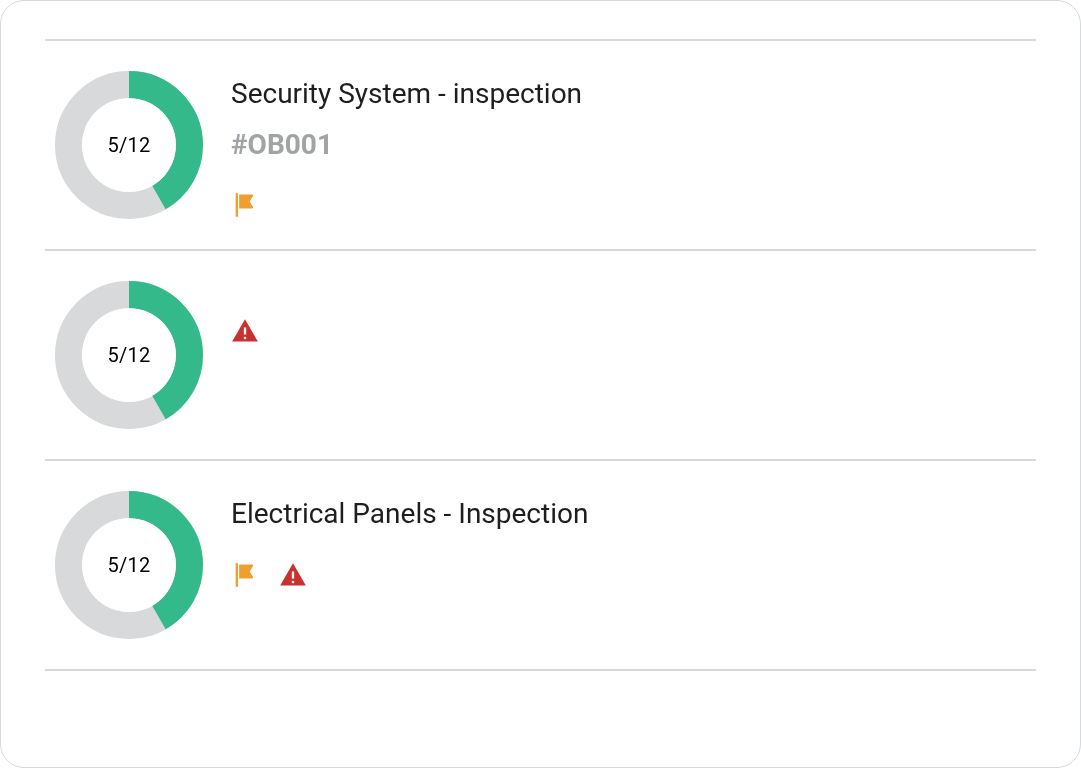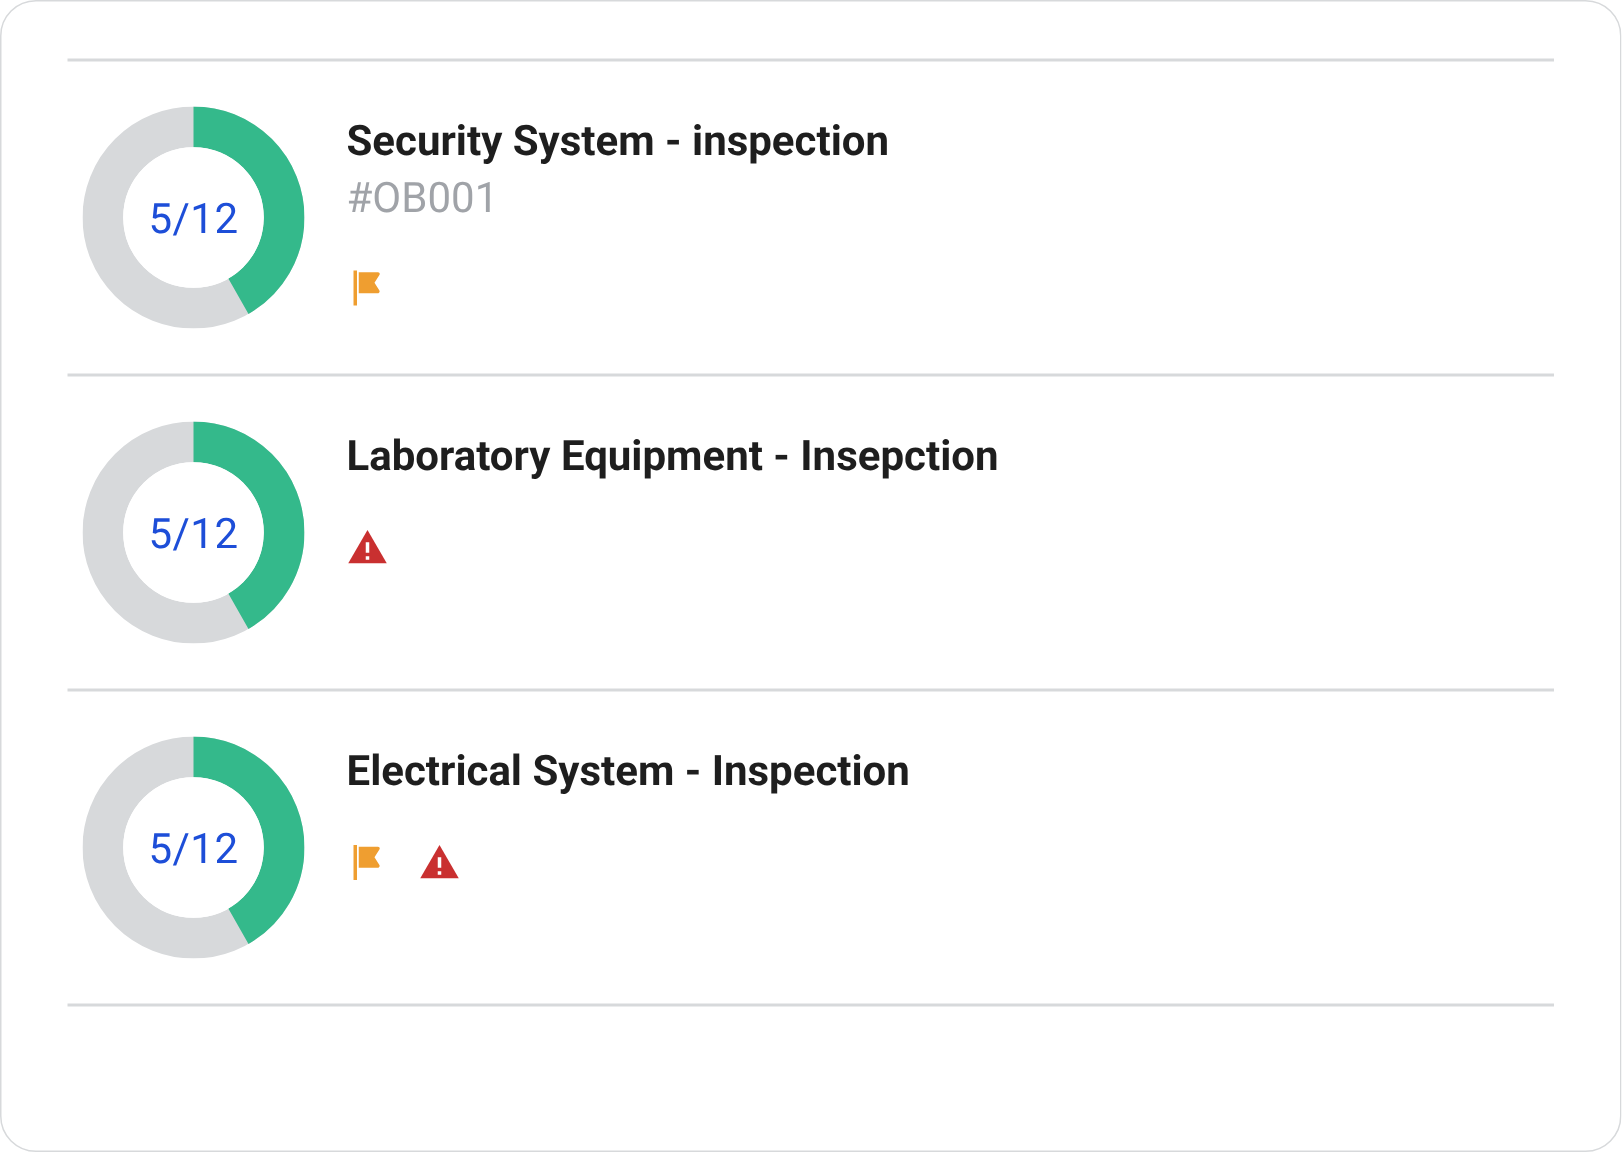--- a/index.html
+++ b/index.html
@@ -56,40 +56,40 @@
   .progress-inner {
     stroke: none;
     fill: #ffffff;
   }
   .progress-label {
     position: absolute;
     top: 0; left: 0; right: 0; bottom: 0;
     display: flex;
     align-items: center;
     justify-content: center;
-    font-size: 28px;
-    color: #1d4ed8;
+    font-size: 20px;
+    color: #000000;
     letter-spacing: 0.3px;
   }
   .row-content {
     display: flex;
     flex-direction: column;
     padding-top: 6px;
   }
   .row-title {
     font-size: 28px;
-    font-weight: 700;
+    font-weight: 400;
     color: #1e1e1e;
     line-height: 1.2;
   }
   .row-code {
     font-size: 28px;
-    font-weight: 400;
+    font-weight: 700;
     color: #a0a3a8;
-    margin-top: 4px;
+    margin-top: 17px;
   }
   .row-icons {
     display: flex;
     align-items: center;
     gap: 20px;
     margin-top: 30px;
   }
   .icon-flag, .icon-alert {
     display: inline-flex;
     width: 28px;
@@ -132,21 +132,20 @@
     <div class="row">
       <div class="progress-wrap">
         <svg viewBox="0 0 120 120">
           <circle class="progress-bg" cx="60" cy="60" r="49"></circle>
           <circle class="progress-fg" cx="60" cy="60" r="49" stroke-dasharray="307.88" stroke-dashoffset="179.59"></circle>
           <circle class="progress-inner" cx="60" cy="60" r="38"></circle>
         </svg>
         <div class="progress-label">5/12</div>
       </div>
       <div class="row-content">
-        <div class="row-title">Laboratory Equipment - Insepction</div>
         <div class="row-icons">
 
           <span class="icon-alert">
             <svg viewBox="0 0 24 24">
                 <path class="alert-color" d="M12 2 1 21h22L12 2z"></path>
                 <rect class="alert-bang" x="11" y="9" width="2" height="6"></rect>
                 <rect class="alert-bang" x="11" y="17" width="2" height="2"></rect>
               </svg>
           </span>
         </div>
@@ -156,21 +155,21 @@
     <div class="row">
       <div class="progress-wrap">
         <svg viewBox="0 0 120 120">
           <circle class="progress-bg" cx="60" cy="60" r="49"></circle>
           <circle class="progress-fg" cx="60" cy="60" r="49" stroke-dasharray="307.88" stroke-dashoffset="179.59"></circle>
           <circle class="progress-inner" cx="60" cy="60" r="38"></circle>
         </svg>
         <div class="progress-label">5/12</div>
       </div>
       <div class="row-content">
-        <div class="row-title">Electrical System - Inspection</div>
+        <div class="row-title">Electrical Panels - Inspection</div>
         <div class="row-icons">
           <span class="icon-flag">
             <svg viewBox="0 0 24 24">
                 <path class="flag-color" d="M4 2h2v20H4V2zm3 1h11c.6 0 1 .4 1 1 0 .2-.1.4-.2.6L16 9l2.8 4.4c.3.5.1 1.1-.4 1.4-.1.1-.3.2-.4.2H7V3z"></path>
               </svg>
           </span>
           <span class="icon-alert">
             <svg viewBox="0 0 24 24">
                 <path class="alert-color" d="M12 2 1 21h22L12 2z"></path>
                 <rect class="alert-bang" x="11" y="9" width="2" height="6"></rect>

